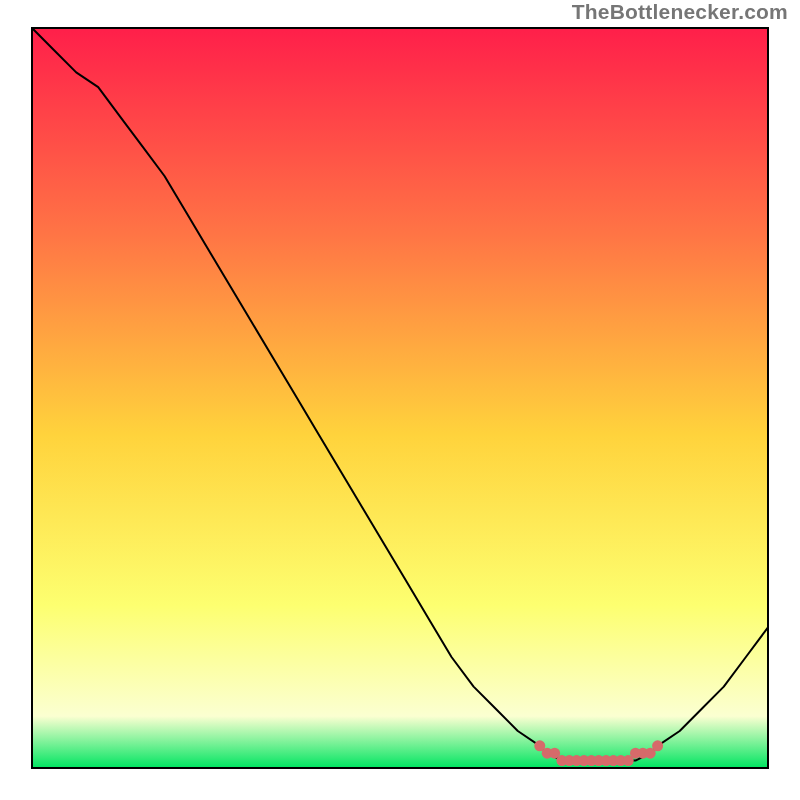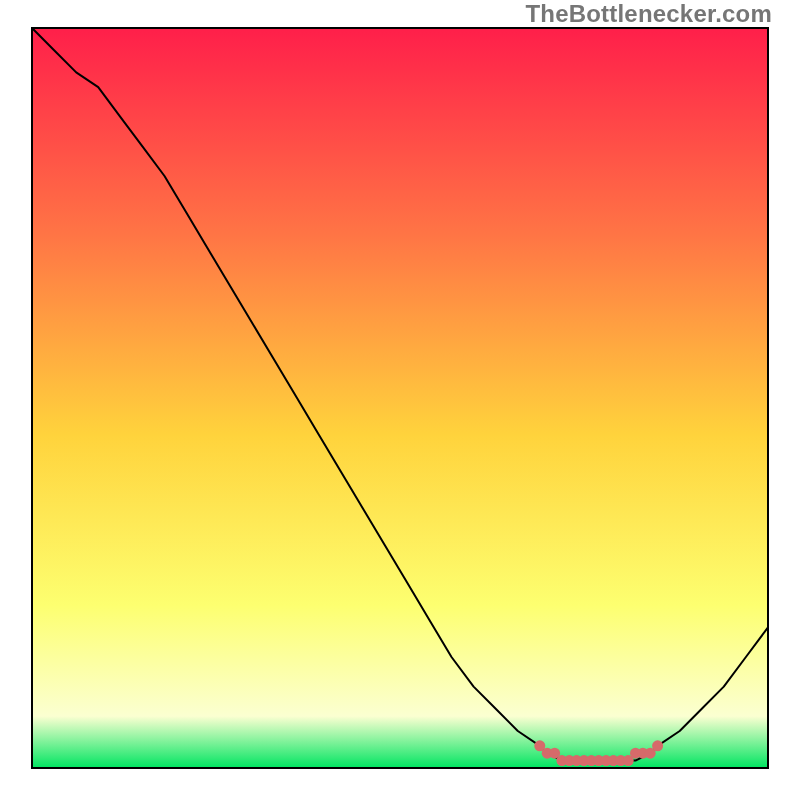--- a/index.html
+++ b/index.html
@@ -12,22 +12,22 @@
     background: #fff;
   }
   .stage {
     position: relative;
     width: 800px;
     height: 800px;
   }
   .watermark {
     position: absolute;
     top: 0;
-    right: 28px;
-    font-size: 24px;
+    right: 12px;
+    font-size: 21px;
     font-weight: 600;
     color: #767676;
     letter-spacing: 0.2px;
     user-select: none;
   }
   svg {
     position: absolute;
     top: 0;
     left: 0;
   }

